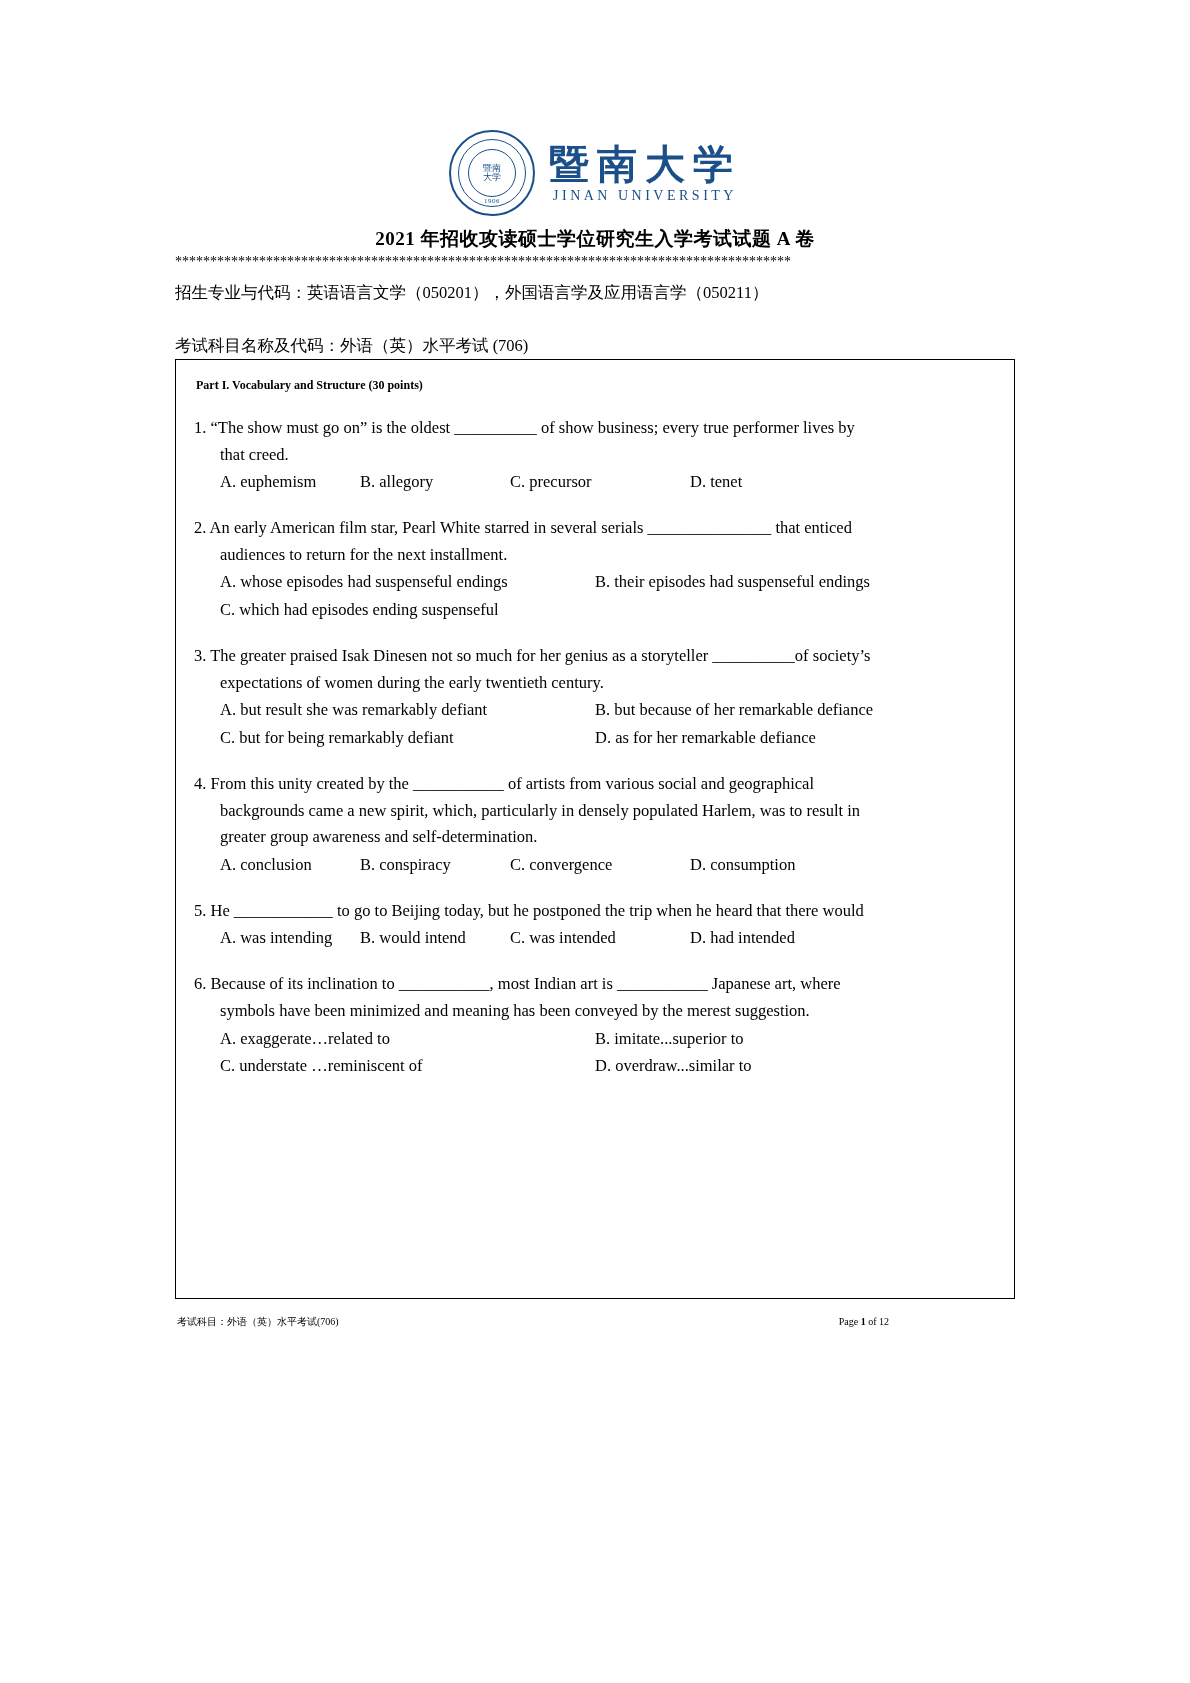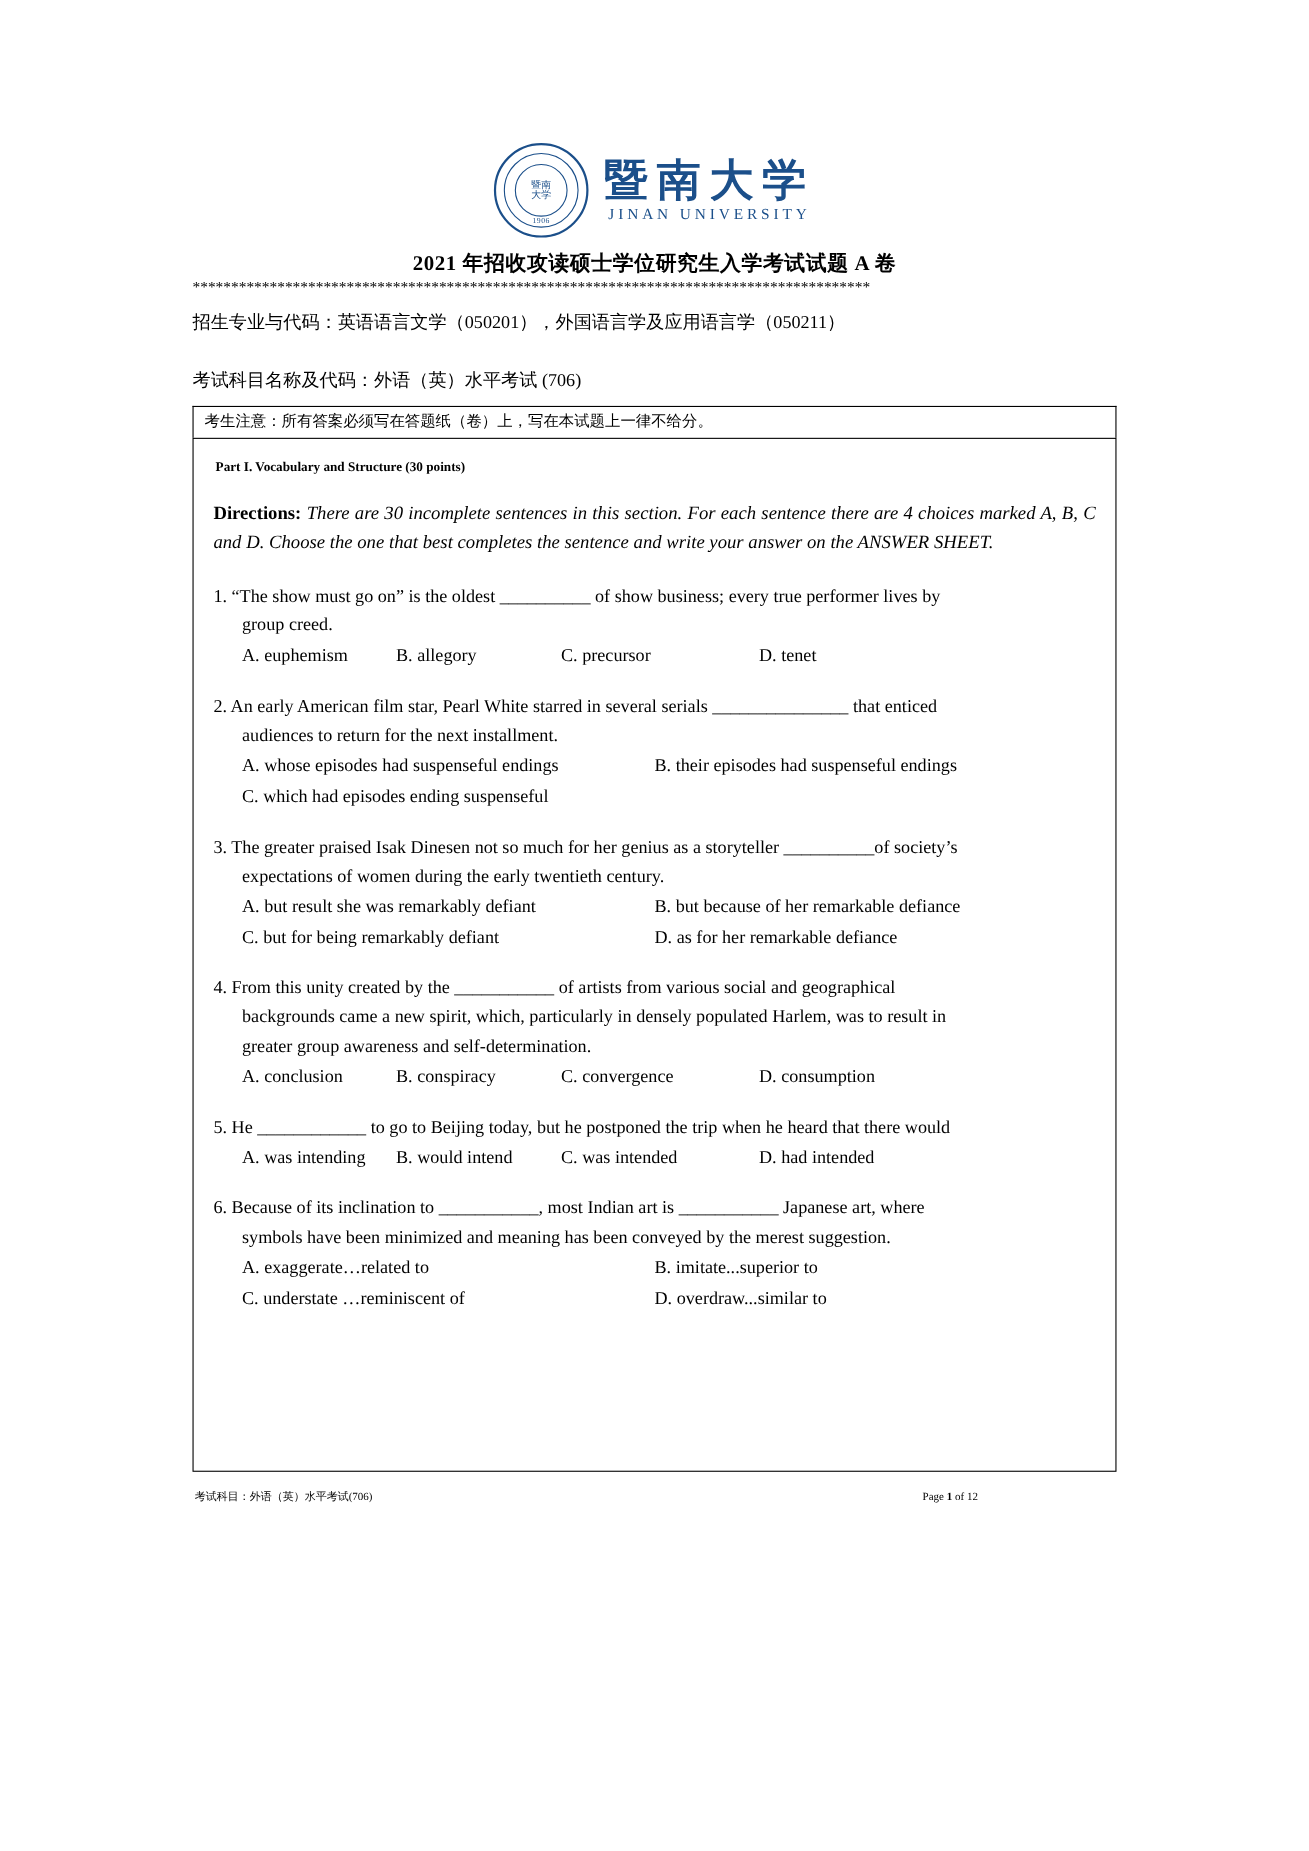--- a/index.html
+++ b/index.html
@@ -196,36 +196,31 @@
         <div class="logo-en">JINAN UNIVERSITY</div>
       </div>
     </div>
 
     <div class="doc-title">2021 年招收攻读硕士学位研究生入学考试试题 A 卷</div>
     <div class="star-line">****************************************************************************************</div>
 
     <div class="meta-line">招生专业与代码：英语语言文学（050201），外国语言学及应用语言学（050211）</div>
     <div class="meta-line second">考试科目名称及代码：外语（英）水平考试 (706)</div>
 
-    <div class="notice-box">考生注意：所有答案必须写在答题纸（卷）上，写在本试题上一律不给分。</div>
 
     <div class="main-box">
       <div class="part-title">Part I. Vocabulary and Structure (30 points)</div>
 
-      <div class="directions">
-        <b>Directions:</b>
-        <i>There are 30 incomplete sentences in this section. For each sentence there are 4 choices marked A, B, C and D. Choose the one that best completes the sentence and write your answer on the ANSWER SHEET.</i>
-      </div>
 
       <div class="q">
         <div class="q-stem">
           <span>1.</span>
           <span>“The show must go on” is the oldest __________ of show business; every true performer lives by</span>
         </div>
-        <div class="q-stem" style="padding-left:26px;">group creed.</div>
+        <div class="q-stem" style="padding-left:26px;">that creed.</div>
         <div class="choices-row inline">
           <span class="ch w1">A. euphemism</span>
           <span class="ch w2">B. allegory</span>
           <span class="ch w3">C. precursor</span>
           <span class="ch">D. tenet</span>
         </div>
       </div>
 
       <div class="q">
         <div class="q-stem">

